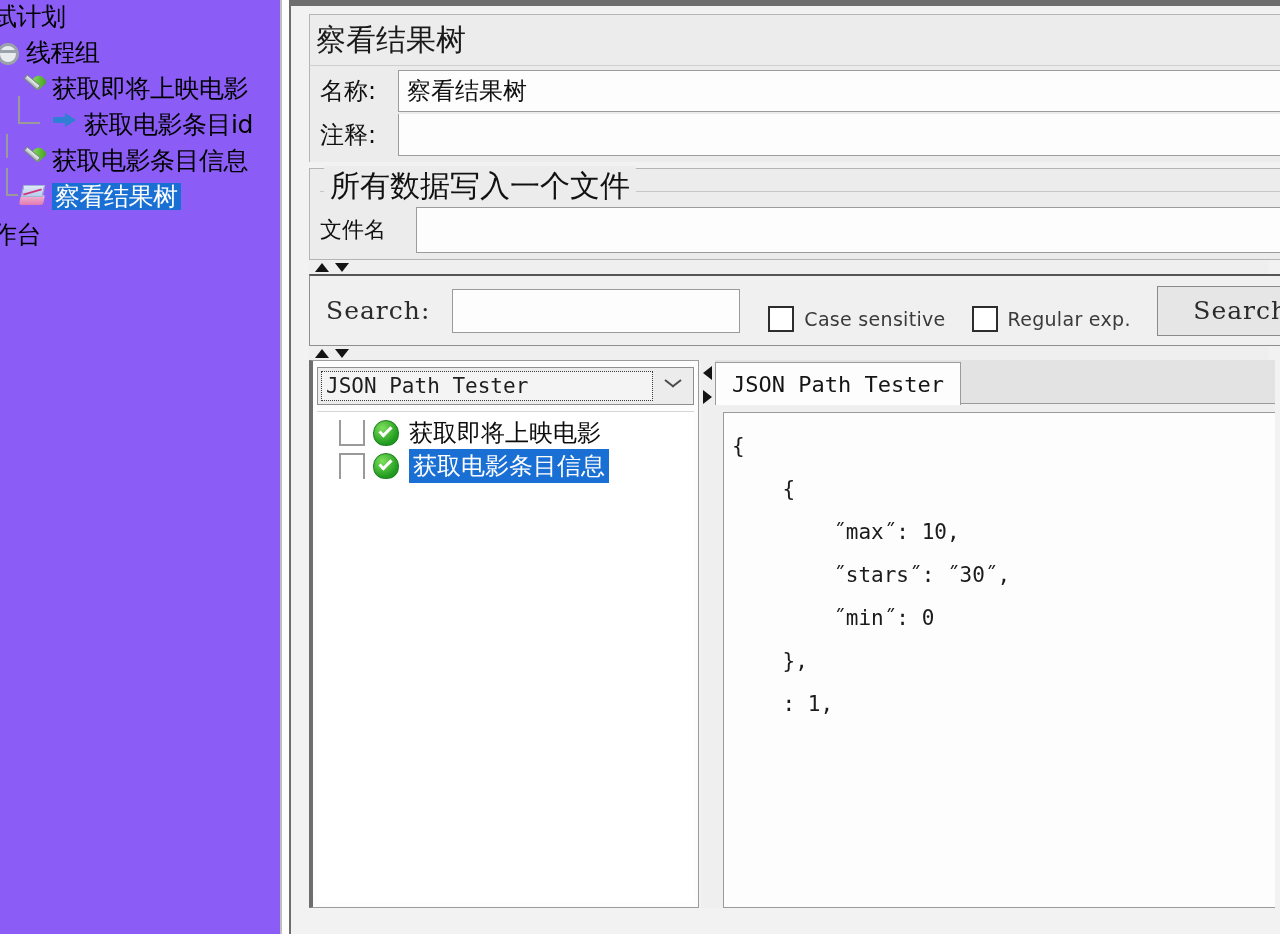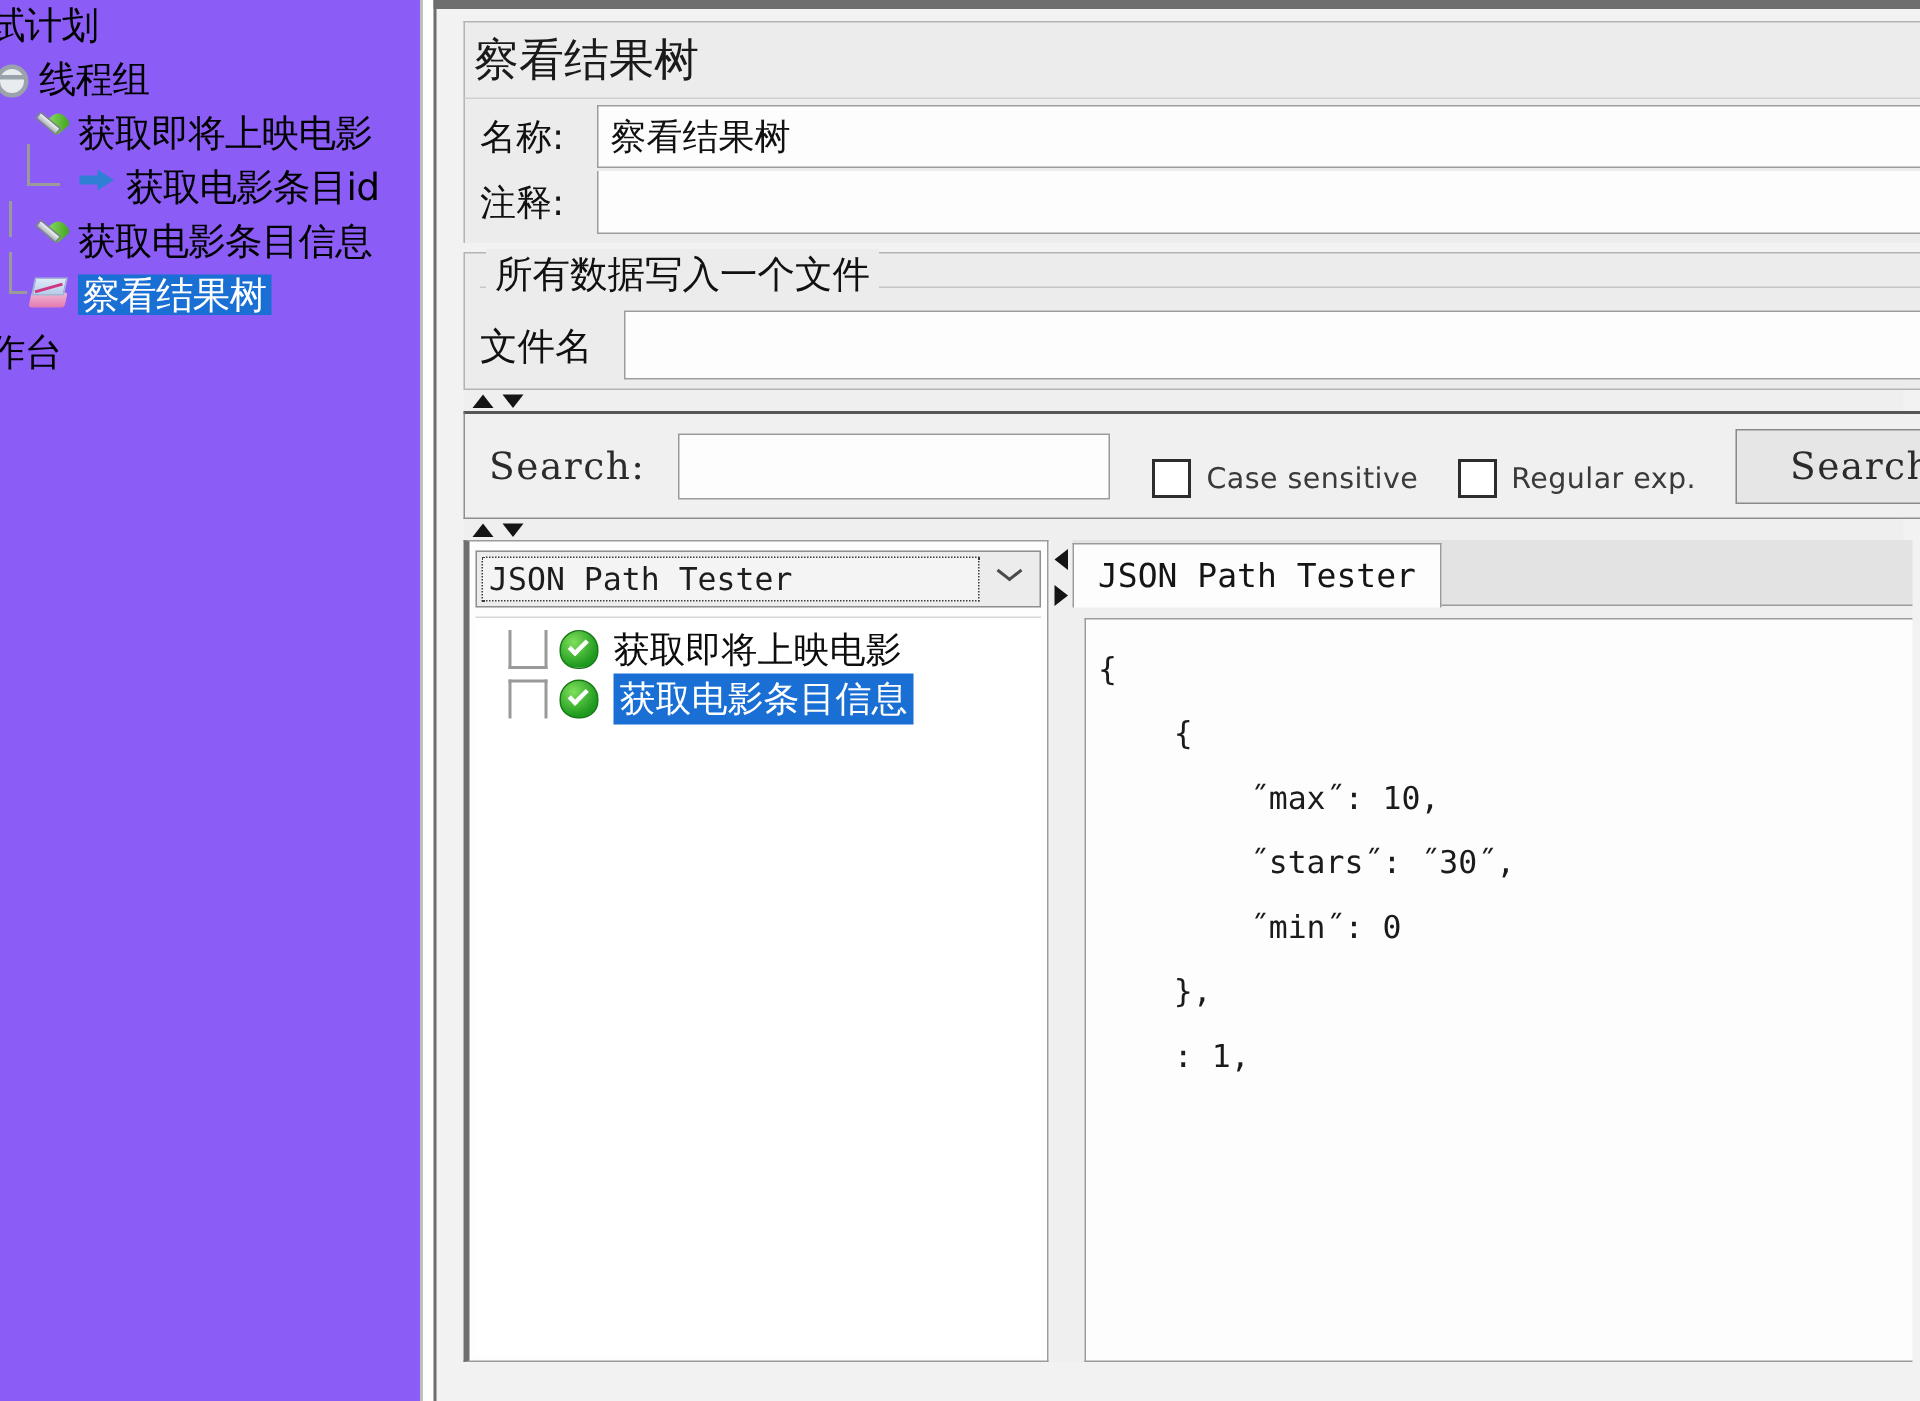--- a/index.html
+++ b/index.html
@@ -202,39 +202,39 @@
     border: 1px solid #b4b4b4;
     width: 1500px;
     height: 92px;
   }
   .gb-legend {
     position: absolute;
     left: 14px; top: -3px;
     background: #ececec;
     padding: 0 6px;
     font-family: "DejaVu Sans", sans-serif;
-    font-size: 25px;
+    font-size: 30px;
     color: #111111;
   }
   .gb-rule {
     position: absolute;
     left: 10px; right: 8px; top: 22px;
     height: 1px;
     background: #c6c6c6;
   }
   .gb-row {
     position: absolute;
     left: 10px; top: 38px; right: 0;
     display: flex;
     align-items: center;
   }
   .gb-row .lbl {
     width: 96px; flex: 0 0 96px;
     font-family: "DejaVu Sans", sans-serif;
-    font-size: 25px;
+    font-size: 22px;
     color: #111111;
   }
   .gb-row .inp {
     flex: 1 1 auto;
     height: 46px;
     background: #fdfdfd;
     border: 1px solid #9c9c9c;
   }
 
   

